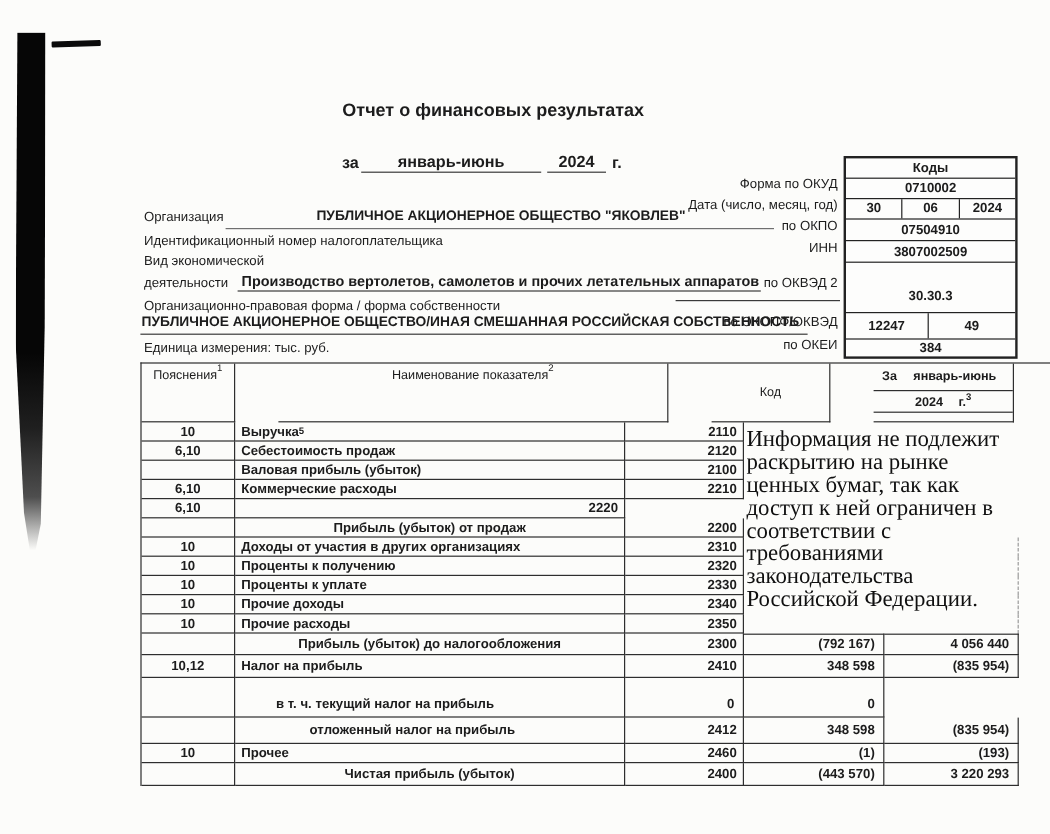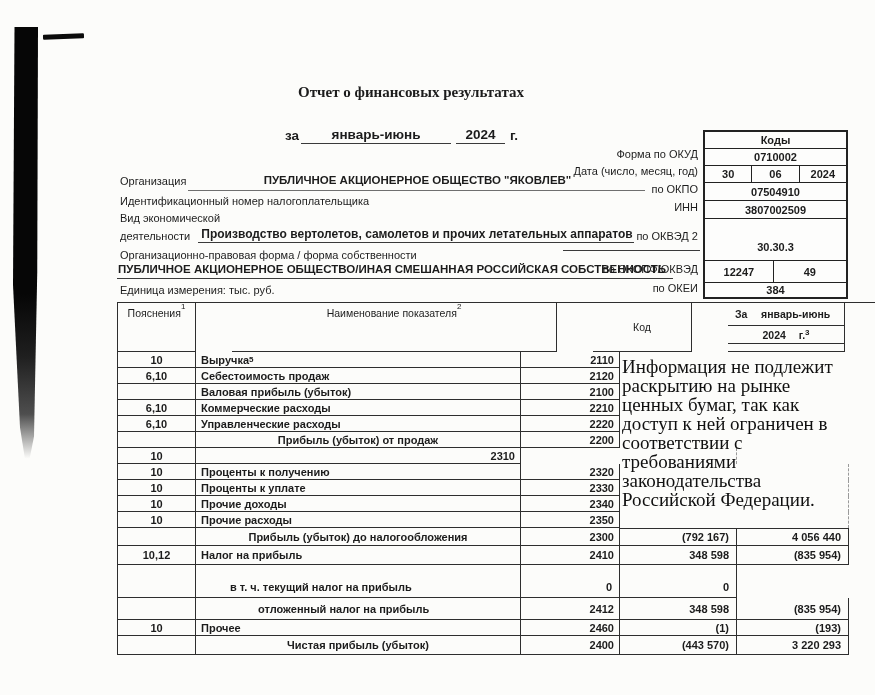--- a/index.html
+++ b/index.html
@@ -14,21 +14,21 @@
   .dash{position:absolute;left:43px;top:34px;width:41px;height:5px;background:#0b0b0b;
     transform:rotate(-2deg);border-radius:1px;}
 
   .abs{position:absolute;}
   .lbl{font-size:11px;white-space:nowrap;}
   .bold{font-weight:bold;}
   .ctr{text-align:center;}
   .uline{position:absolute;height:0;border-bottom:1.5px solid #3a3a3a;}
   .uline.light{border-bottom:1px solid #6f6f6f;}
 
-  .title{font-size:15px;font-weight:bold;text-align:center;font-family:Liberation Serif, serif;}
+  .title{font-size:15px;font-weight:bold;text-align:center;}
   .sub{font-size:13.5px;font-weight:bold;}
 
   
   .codes{position:absolute;left:703px;top:130px;width:145px;border:2px solid #222;background:#fdfdfc;box-sizing:border-box;}
   .crow{display:flex;align-items:center;justify-content:center;border-top:1px solid #222;
         font-size:11px;font-weight:bold;box-sizing:border-box;}
   .crow:first-child{border-top:none;}
   .h16{height:16px}.h17{height:17px}.h18{height:18px}.h42{height:42px}.h22{height:22px}.h15{height:15px}
   .cbottom{align-items:flex-end;padding-bottom:7px;}
   .csplit3 span{flex:1;height:100%;display:flex;align-items:center;justify-content:center;border-left:1px solid #222;box-sizing:border-box;}
@@ -189,34 +189,34 @@
     </div>
     <div class="trow open">
       <div class="ce">6,10</div>
       <div class="cn">Коммерческие расходы</div>
       <div class="cc">2210</div>
       <div class="cv"></div>
       <div class="cw"></div>
     </div>
     <div class="trow open">
       <div class="ce">6,10</div>
-      <div class="cn">Управленческие расходы</div>
       <div class="cc">2220</div>
       <div class="cv"></div>
       <div class="cw"></div>
     </div>
     <div class="trow open ncenter">
       <div class="ce"></div>
       <div class="cn">Прибыль (убыток) от продаж</div>
       <div class="cc">2200</div>
       <div class="cv"></div>
       <div class="cw"></div>
     </div>
     <div class="trow open opend">
       <div class="ce">10</div>
+      <div class="cn">Доходы от участия в других организациях</div>
       <div class="cc">2310</div>
       <div class="cv"></div>
       <div class="cw"></div>
     </div>
     <div class="trow open opend">
       <div class="ce">10</div>
       <div class="cn">Проценты к получению</div>
       <div class="cc">2320</div>
       <div class="cv"></div>
       <div class="cw"></div>

